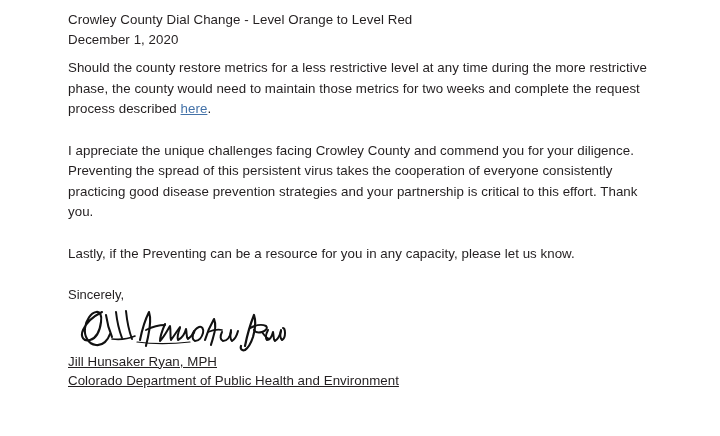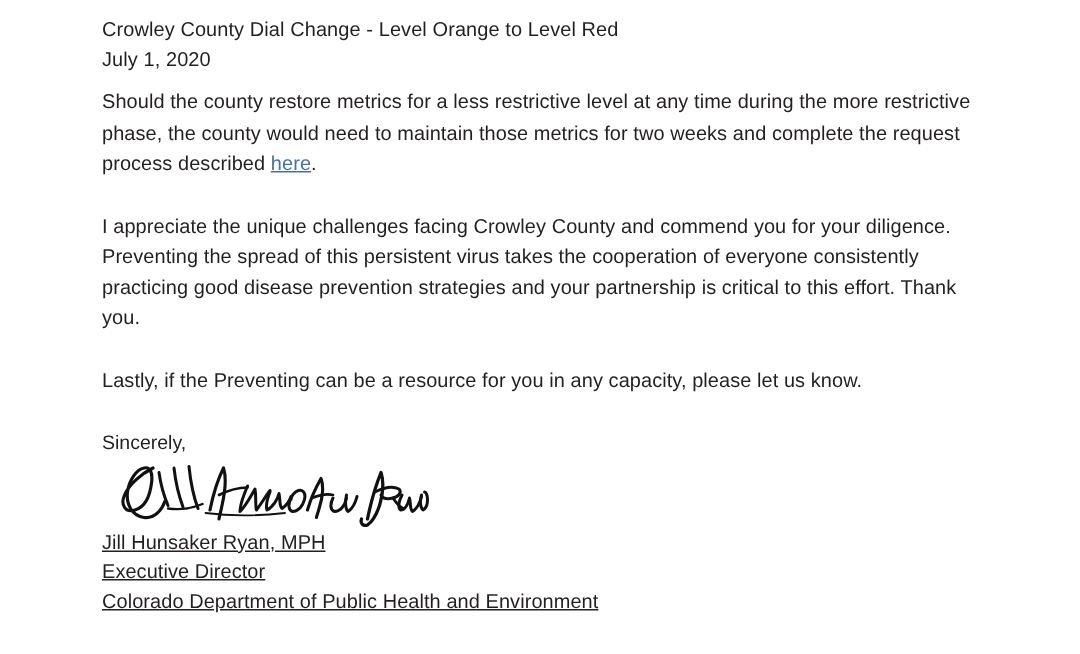--- a/index.html
+++ b/index.html
@@ -74,21 +74,21 @@
     white-space: nowrap;
   }
 </style>
 </head>
 <body>
 
 <div class="page">
 
   <div class="header-block">
     <div class="header-line">Crowley County Dial Change - Level Orange to Level Red</div>
-    <div class="header-line">July 1, 2020</div>
+    <div class="header-line">December 1, 2020</div>
   </div>
 
   <div class="gap-sm"></div>
 
   <p class="para">
     <span>Should the county restore metrics for a less restrictive level at any time during the more restrictive phase, the county would need to maintain those metrics for two weeks and complete the request process described </span><a class="inline-link" href="#">here</a><span>.</span>
   </p>
 
   <div class="gap-md"></div>
 
@@ -124,17 +124,16 @@
         <path d="M190 26 C192 29, 194 32, 197 33" stroke-width="1.9"></path>
         <path d="M196 24 C194 28, 193 32, 195 34 C198 34, 200 30, 201 26 C202 30, 201 33, 203 35 C206 33, 208 29, 209 25" stroke-width="2"></path>
         <path d="M209 24 C208 28, 208 32, 210 34 C212 33, 213 30, 213 27 C213 24, 212 22, 211 22" stroke-width="2"></path>
         <path d="M65 36 C80 38, 100 38, 118 36" stroke-width="1.2"></path>
       </g>
     </svg>
   </div>
 
   <div class="sig-block">
     <div class="sig-line">Jill Hunsaker Ryan, MPH</div>
-    <div class="sig-line">Executive Director</div>
     <div class="sig-line">Colorado Department of Public Health and Environment</div>
   </div>
 
 </div>
 
 </body></html>

